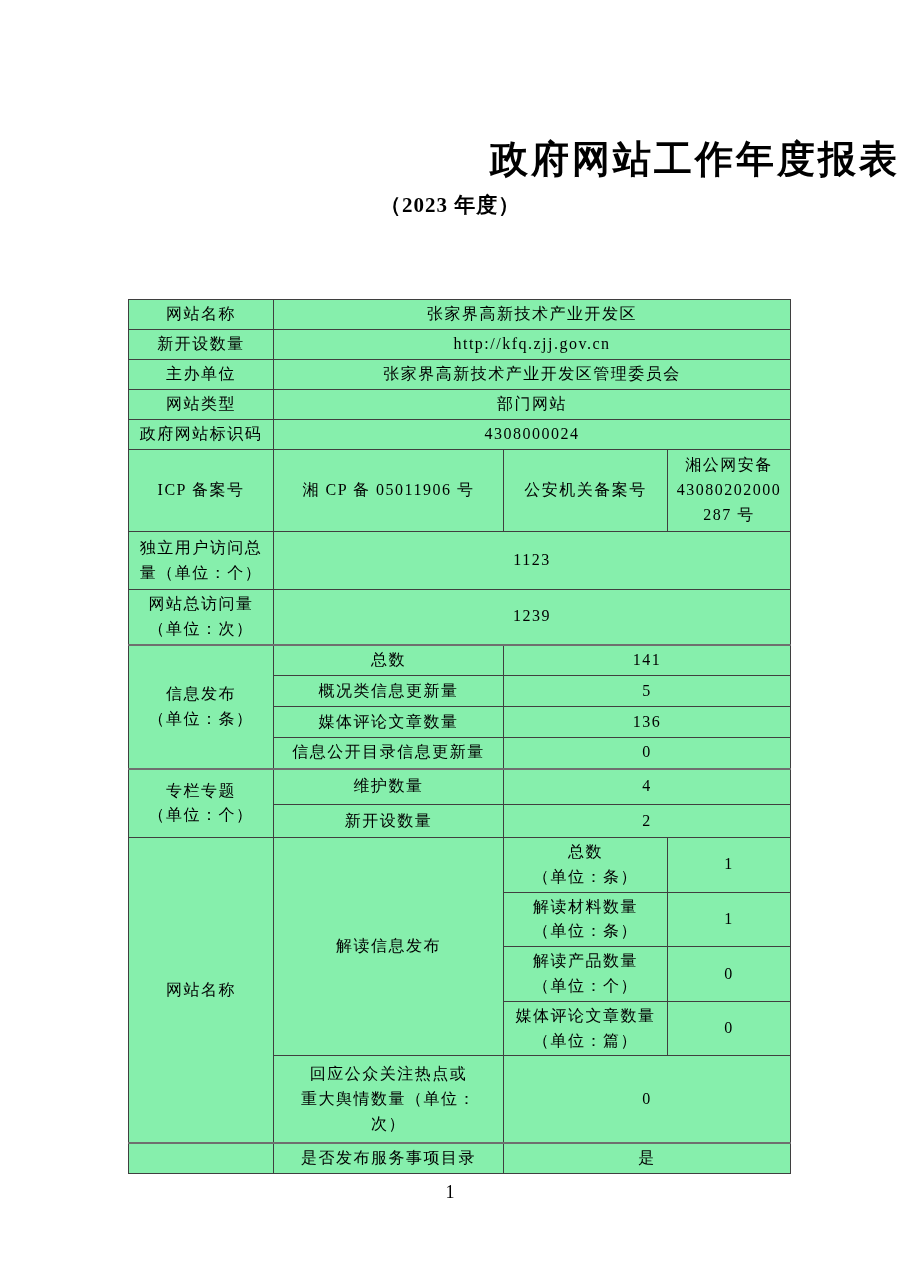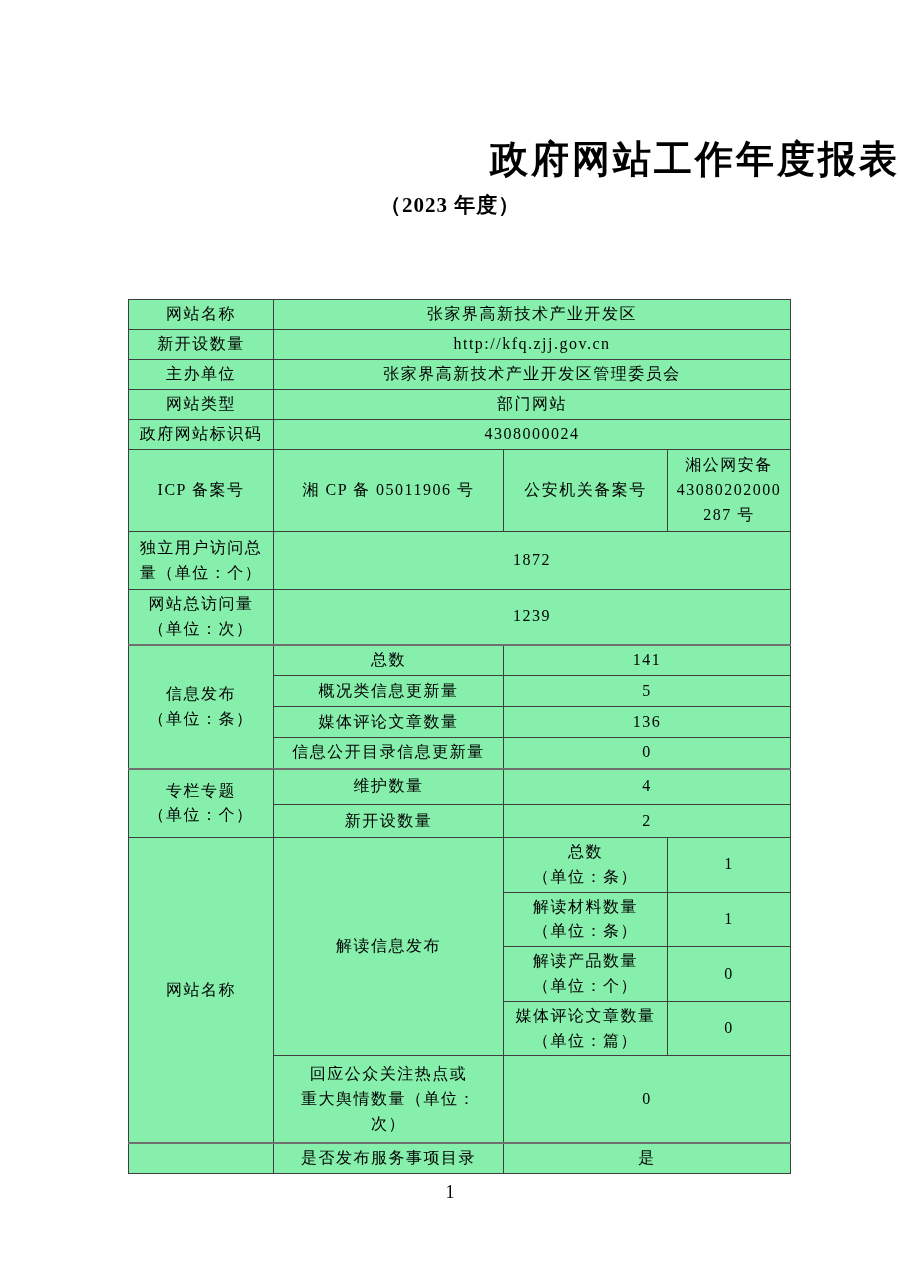--- a/index.html
+++ b/index.html
@@ -88,21 +88,21 @@
       <td>湘 CP 备 05011906 号</td>
       <td>公安机关备案号</td>
       <td>湘公网安备
 43080202000
 287 号</td>
     </tr>
 
     <tr style="height:58px">
       <td>独立用户访问总
 量（单位：个）</td>
-      <td colspan="3">1872</td>
+      <td colspan="3">1123</td>
     </tr>
     <tr style="height:54px">
       <td>网站总访问量
 （单位：次）</td>
       <td colspan="3">1239</td>
     </tr>
 
     <tr class="sep" style="height:31px">
       <td rowspan="4">信息发布
 （单位：条）</td>

